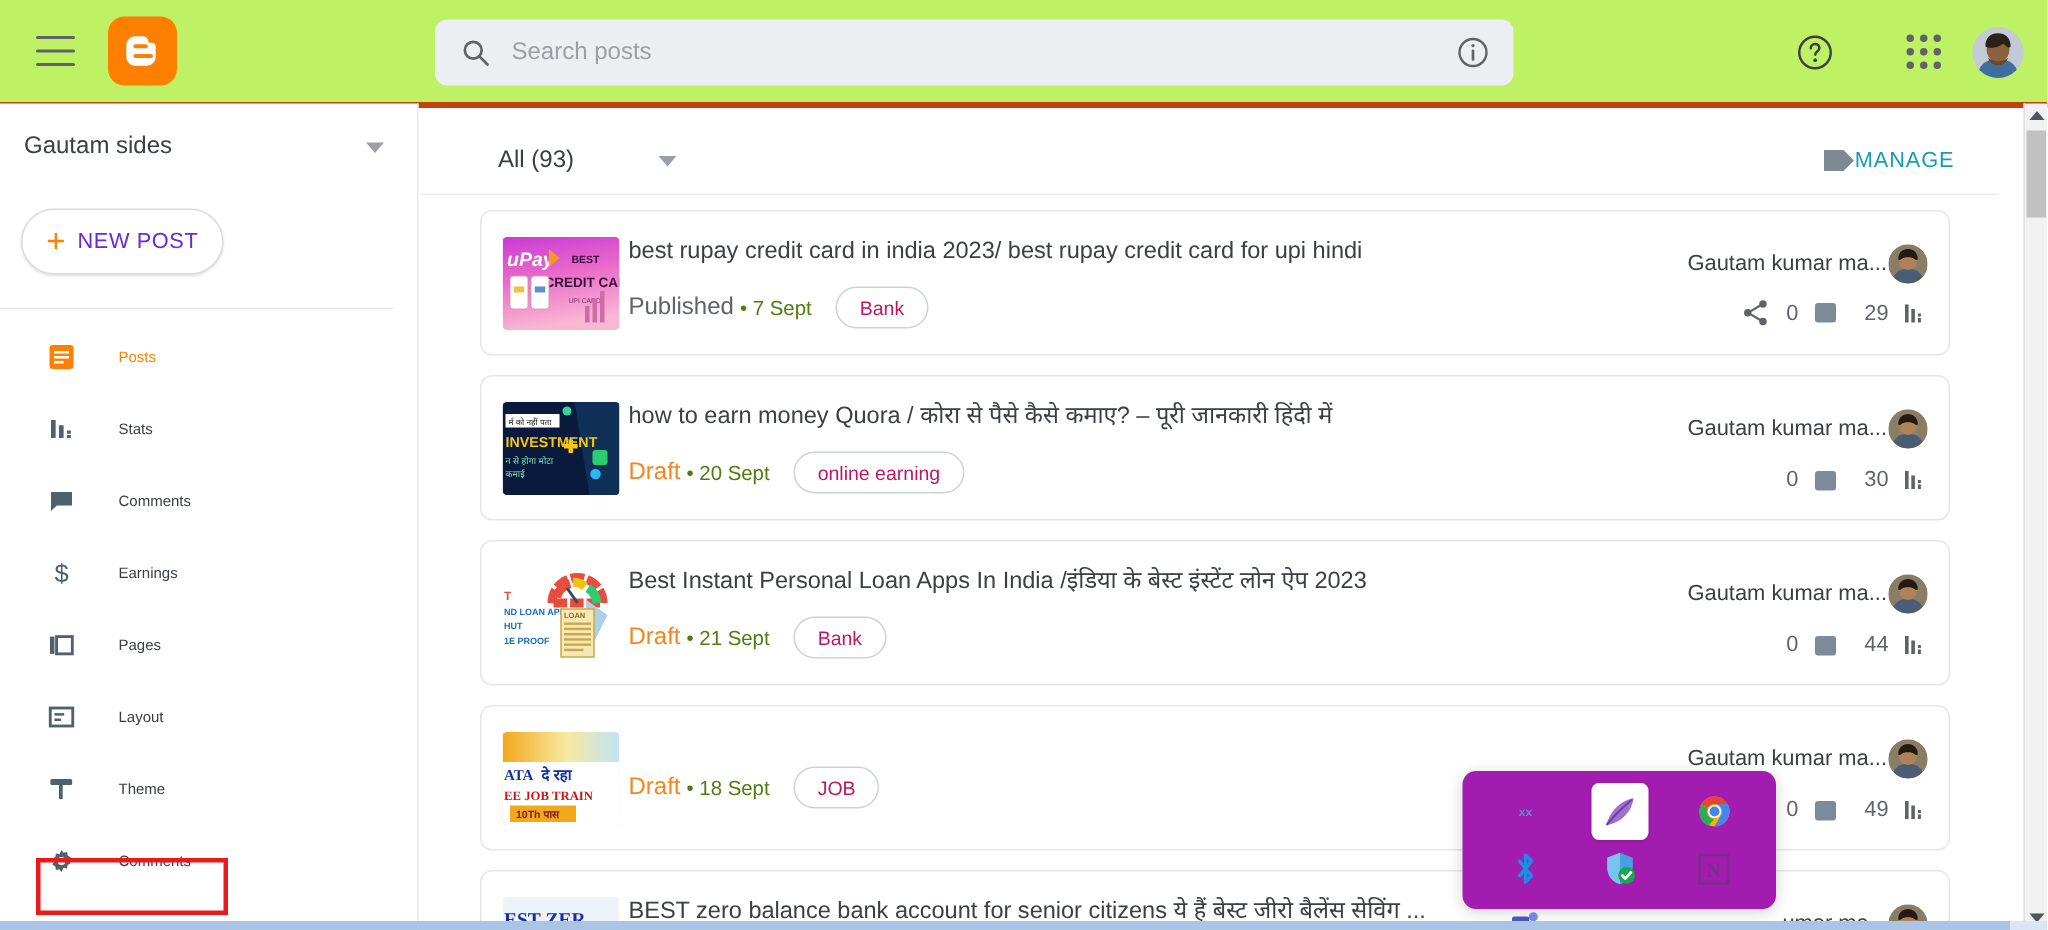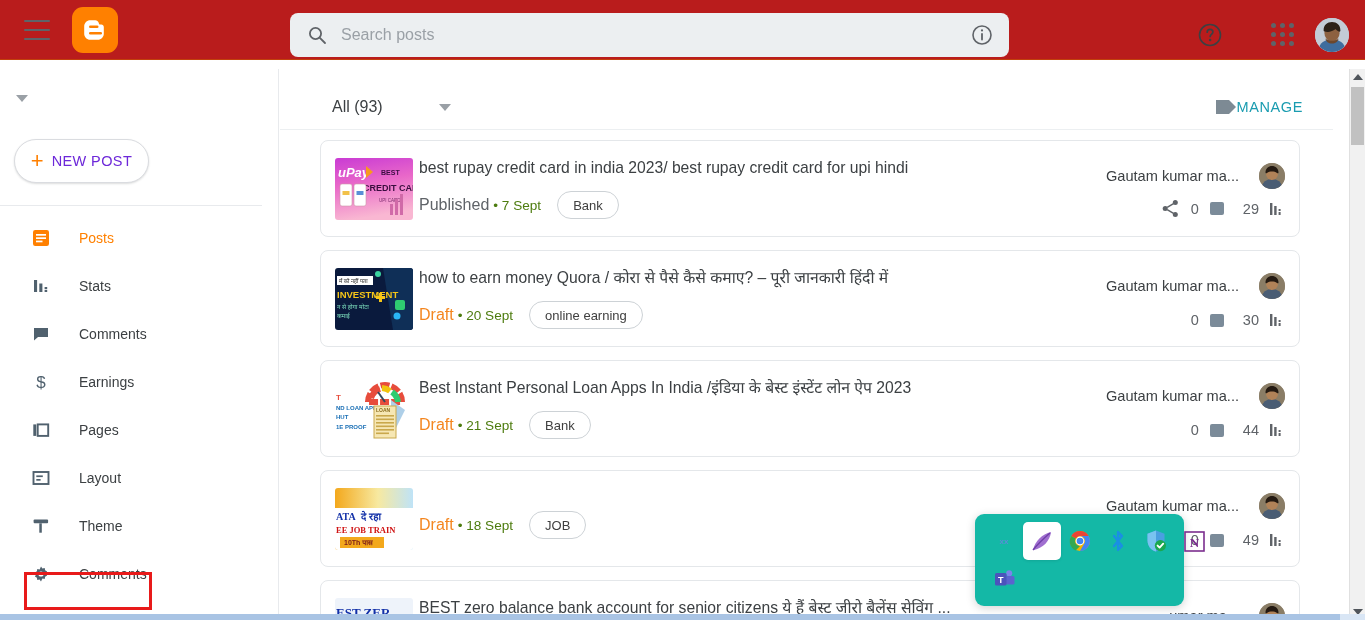--- a/index.html
+++ b/index.html
@@ -7,23 +7,23 @@
     width: 1365px; height: 620px;
     overflow: hidden;
     background: #ffffff;
     font-family: "Liberation Sans", sans-serif;
     -webkit-font-smoothing: antialiased;
   }
   #app { position: relative; width: 1365px; height: 620px; background:#fff; }
 
   
   .topbar {
-    position: absolute; top: 0; left: 0; width: 1365px; height: 60px;
-    background: #b91c1c; display: flex; align-items: center;
-    border-bottom: 1px solid #c2410c;
+    position: absolute; top: 0; left: 0; width: 1365px; height: 72px;
+    background: #bef264; display: flex; align-items: center;
+    border-bottom: 4px solid #c2410c;
   }
   .hamburger {
     width: 26px; height: 20px; margin-left: 24px; cursor: pointer;
     display: flex; flex-direction: column; justify-content: space-between;
   }
   .hamburger span { display:block; height: 2px; background: #5f6368; border-radius: 1px; }
 
   .blogger-logo {
     width: 46px; height: 46px; margin-left: 22px; border-radius: 11px;
     background: #ff8000; display: flex; align-items: center; justify-content: center;
@@ -86,21 +86,21 @@
   .newpost .lbl { color: #6d28d9; font-size: 14.5px; letter-spacing: .4px; font-weight: 500; }
 
   .nav-sep { margin: 22px 16px 0 0; height:1px; background:#e8eaed; }
 
   .navlist { margin-top: 8px; }
   .navitem {
     display: flex; align-items: center; height: 48px; padding-left: 30px;
     cursor: pointer; position: relative;
   }
   .navitem .nav-ic { width: 22px; height: 22px; flex: 0 0 22px; display:flex; align-items:center; justify-content:center; }
-  .navitem .nav-lbl { margin-left: 27px; font-size: 14px; color: #3c4043; }
+  .navitem .nav-lbl { margin-left: 27px; font-size: 10px; color: #3c4043; }
   .navitem.active .nav-lbl { color: #ff8000; }
 
   .red-box {
     position: absolute; left: 24px; top: 503px; width: 128px; height: 38px;
     border: 3px solid #e81a1a; pointer-events: none; background: transparent;
   }
 
   
   .main {
     position: absolute; left: 280px; top: 85px; width: 1053px; height: 551px;
@@ -140,49 +140,49 @@
     font-size: 15.7px; color: #3c4043; white-space: nowrap;
     overflow: hidden; text-overflow: clip; line-height: 20px;
   }
   .pmeta { display: flex; align-items: center; margin-top: 13px; }
   .pstatus { font-size: 16px; color: #5f6368; }
   .pstatus.draft { color: #f4861f; }
   .pdate { font-size: 13.6px; color: #4d7c0f; margin-left: 4px; }
   .ptag {
     margin-left: 16px; height: 28px; padding: 0 15px;
     border: 1px solid #cdd2d6; border-radius: 15px;
-    display: flex; align-items: center; font-size: 13px; color: #404040;
+    display: flex; align-items: center; font-size: 13px; color: #be185d;
   }
   .pright {
     width: 228px; flex: 0 0 228px; height: 100%; position: relative;
   }
   .author-row {
-    position: absolute; right: 14px; top: 22px; display:flex; align-items:center; gap:20px;
+    position: absolute; right: 14px; top: 22px; display:flex; align-items:center; gap:1px;
   }
   .author-name {
     font-size: 14.6px; color: #3c4043; max-width: 150px;
     white-space: nowrap; overflow: hidden; text-overflow: ellipsis;
   }
   .author-av { width: 26px; height: 26px; border-radius: 50%; overflow:hidden; background:#9a8f7e; position:relative; }
   .stats-row {
     position: absolute; right: 14px; bottom: 18px; display: flex; align-items: center; gap: 11px;
   }
   .share-ic { width: 19px; height: 19px; cursor:pointer; }
   .cmt-num { font-size: 14.5px; color: #5f6368; }
   .cmt-ic { width: 14px; height: 13px; background:#7b8b99; border-radius:2px; }
   .view-num { font-size: 14.5px; color: #5f6368; margin-left: 8px; }
   .bars-ic { width: 15px; height: 14px; }
 
   
   .tray {
     position: absolute; left: 975px; top: 514px; width: 209px; height: 92px;
-    background: #14b8a6; border-radius: 9px;
+    background: #a21caf; border-radius: 9px;
     box-shadow: 0 2px 10px rgba(0,0,0,.18);
     padding: 8px 10px; display: grid;
-    grid-template-columns: repeat(6, 1fr); grid-auto-rows: 38px;
+    grid-template-columns: repeat(3, 1fr); grid-auto-rows: 38px;
     align-items: center; justify-items: center;
   }
   .tray-cell { width: 38px; height: 38px; display:flex; align-items:center; justify-content:center; border-radius:5px; cursor:pointer; }
   .tray-cell.sel { background:#ffffff; box-shadow: 0 1px 3px rgba(0,0,0,.1); }
 
   
   .vscroll {
     position: absolute; right: 0; top: 69px; width: 16px; height: 551px;
     background: #f1f1f1; border-left: 1px solid #e0e0e0;
   }
@@ -261,20 +261,21 @@
         <ellipse cx="17" cy="31" rx="13" ry="10" fill="#3f6d9e"></ellipse>
         <ellipse cx="17" cy="15" rx="7.6" ry="8.6" fill="#8d6140"></ellipse>
         <path d="M8.6 12.5c0-5.4 3.6-8.4 8.4-8.4s8.4 3 8.4 8.4c0 1.2-1 1.4-1.6 1.1-2-.9-3.2-2.6-3.2-2.6s-2.6 2.6-7.6 2.9c-2.2.1-4.4-.3-4.4-1.4z" fill="#2c2118"></path>
         <path d="M10.4 20.5c.6 3 3.2 5 6.6 5s6-2 6.6-5c-1.6 1.5-4 2.3-6.6 2.3s-5-.8-6.6-2.3z" fill="#6d472c"></path>
       </svg>
     </div>
   </div>
 
   <div class="sidebar">
     <div class="blogname-row">
+      <div class="blogname">Gautam sides</div>
       <div class="caret-down"></div>
     </div>
 
     <div class="newpost">
       <span class="plus">+</span>
       <span class="lbl">NEW POST</span>
     </div>
 
     <div class="nav-sep"></div>
 

